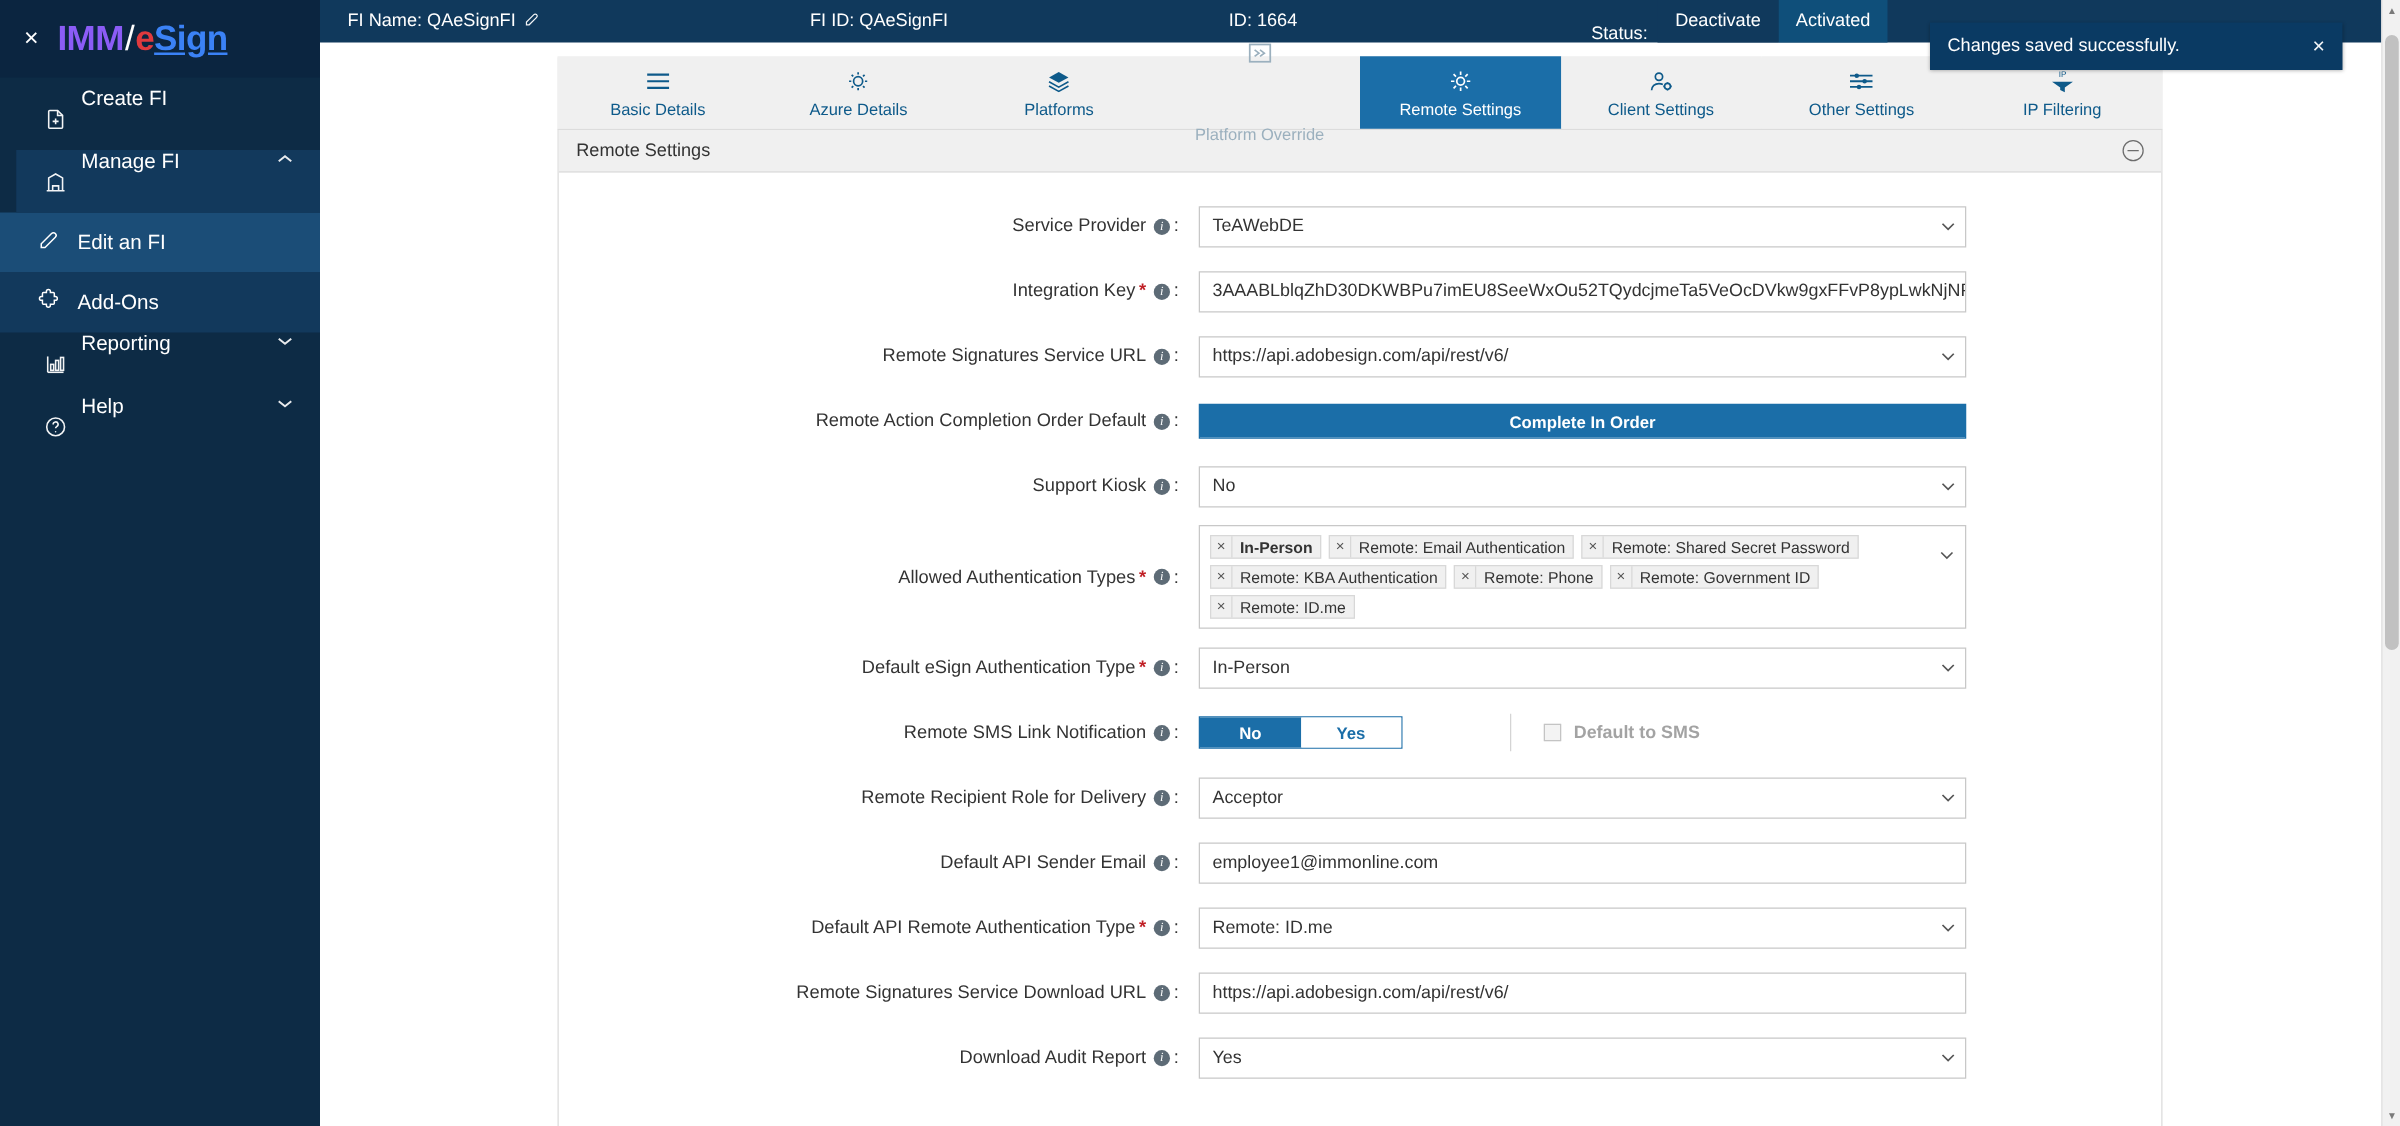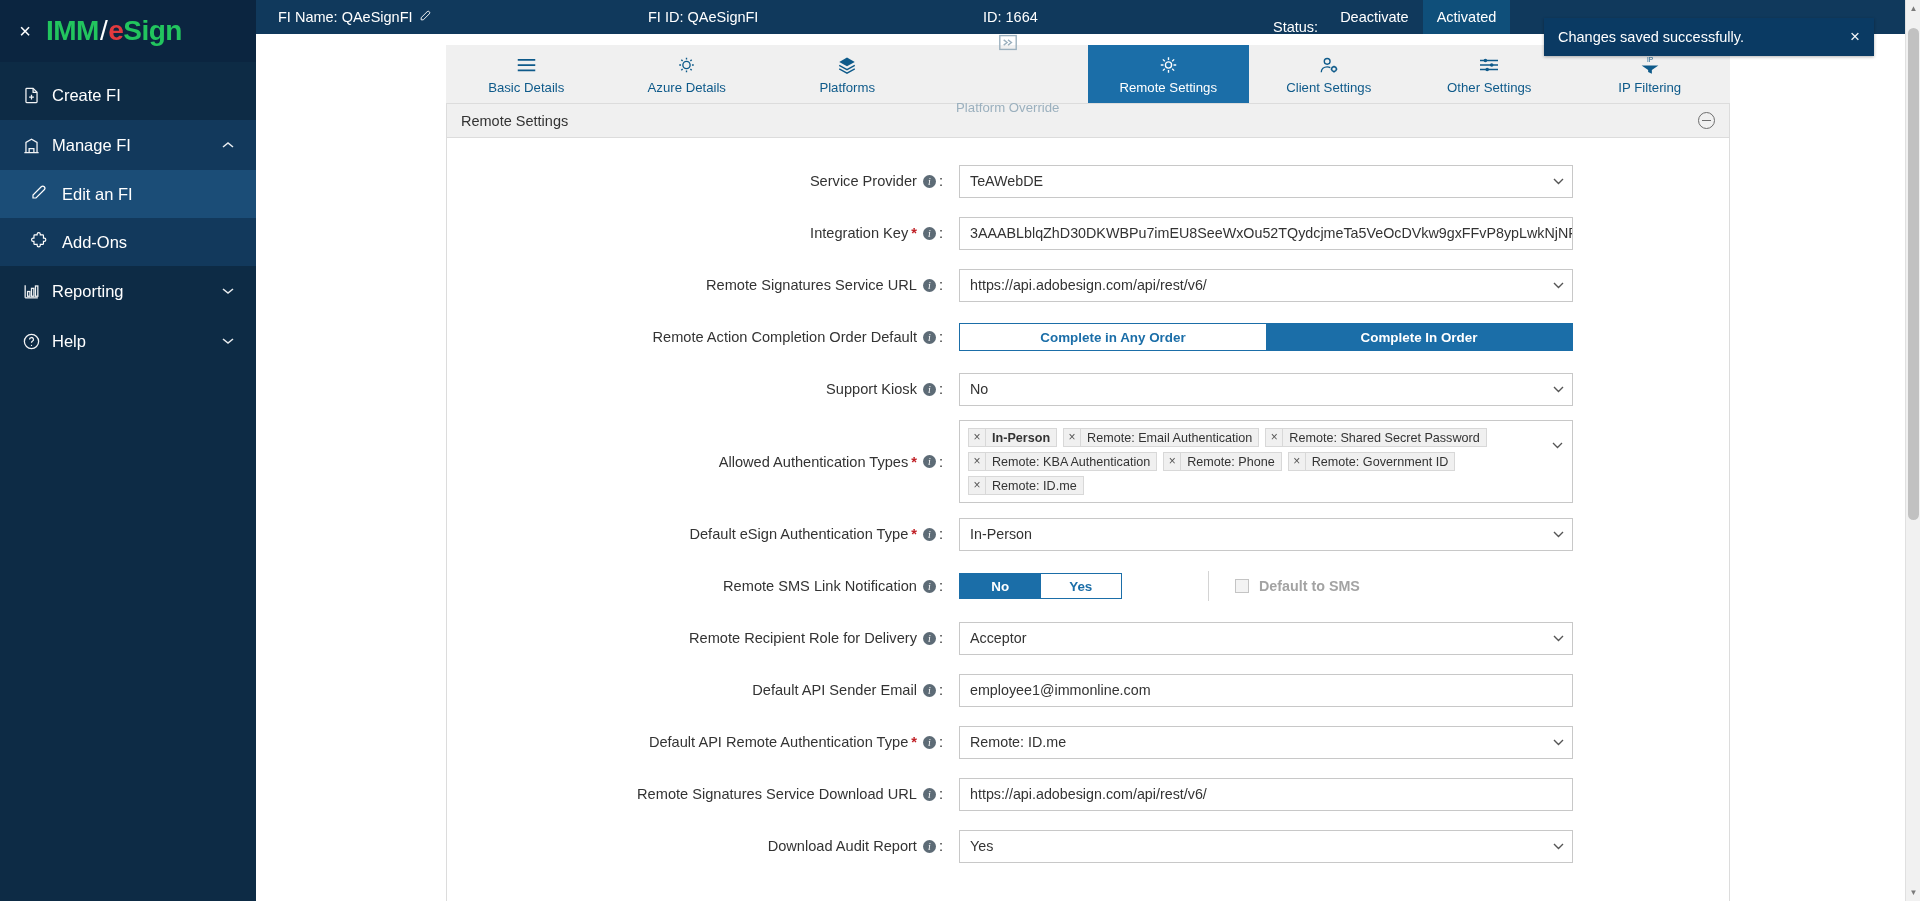--- a/index.html
+++ b/index.html
@@ -40,35 +40,35 @@
     cursor: pointer;
     margin-right: 10px;
   }
   .logo {
     font-size: 28px;
     font-weight: bold;
     letter-spacing: -0.5px;
     display: flex;
     align-items: baseline;
   }
-  .logo .imm { color: #22c55e; }
+  .logo .imm { color: #8b5cf6; }
   .logo .slash { color: #ffffff; font-weight: 400; margin: 0 1px; }
   .logo .e { color: #e03a3e; }
-  .logo .sign { color: #22c55e; }
+  .logo .sign { color: #3b82f6; text-decoration: underline; }
 
   .nav { padding-top: 8px; }
   .nav-item {
     display: flex;
-    align-items: center;
     height: 50px;
     padding: 0 22px;
     font-size: 16.5px;
     color: #ffffff;
     cursor: pointer;
     position: relative;
+    margin-left: 13px;
   }
   .nav-item .nav-ico {
     width: 30px;
     flex: 0 0 30px;
     display: flex;
     align-items: center;
     justify-content: flex-start;
     opacity: 0.95;
   }
   .nav-item .nav-label { flex: 1 1 auto; }
@@ -668,21 +668,20 @@
           </div>
 
           <div class="row">
             <div class="label">
               <span>Remote Action Completion Order Default</span>
               <span class="info-ico">i</span>
               <span>:</span>
             </div>
             <div class="field">
               <div class="toggle2">
-                <div class="opt">Complete in Any Order</div>
                 <div class="opt on">Complete In Order</div>
               </div>
             </div>
           </div>
 
           <div class="row">
             <div class="label">
               <span>Support Kiosk</span>
               <span class="info-ico">i</span>
               <span>:</span>

